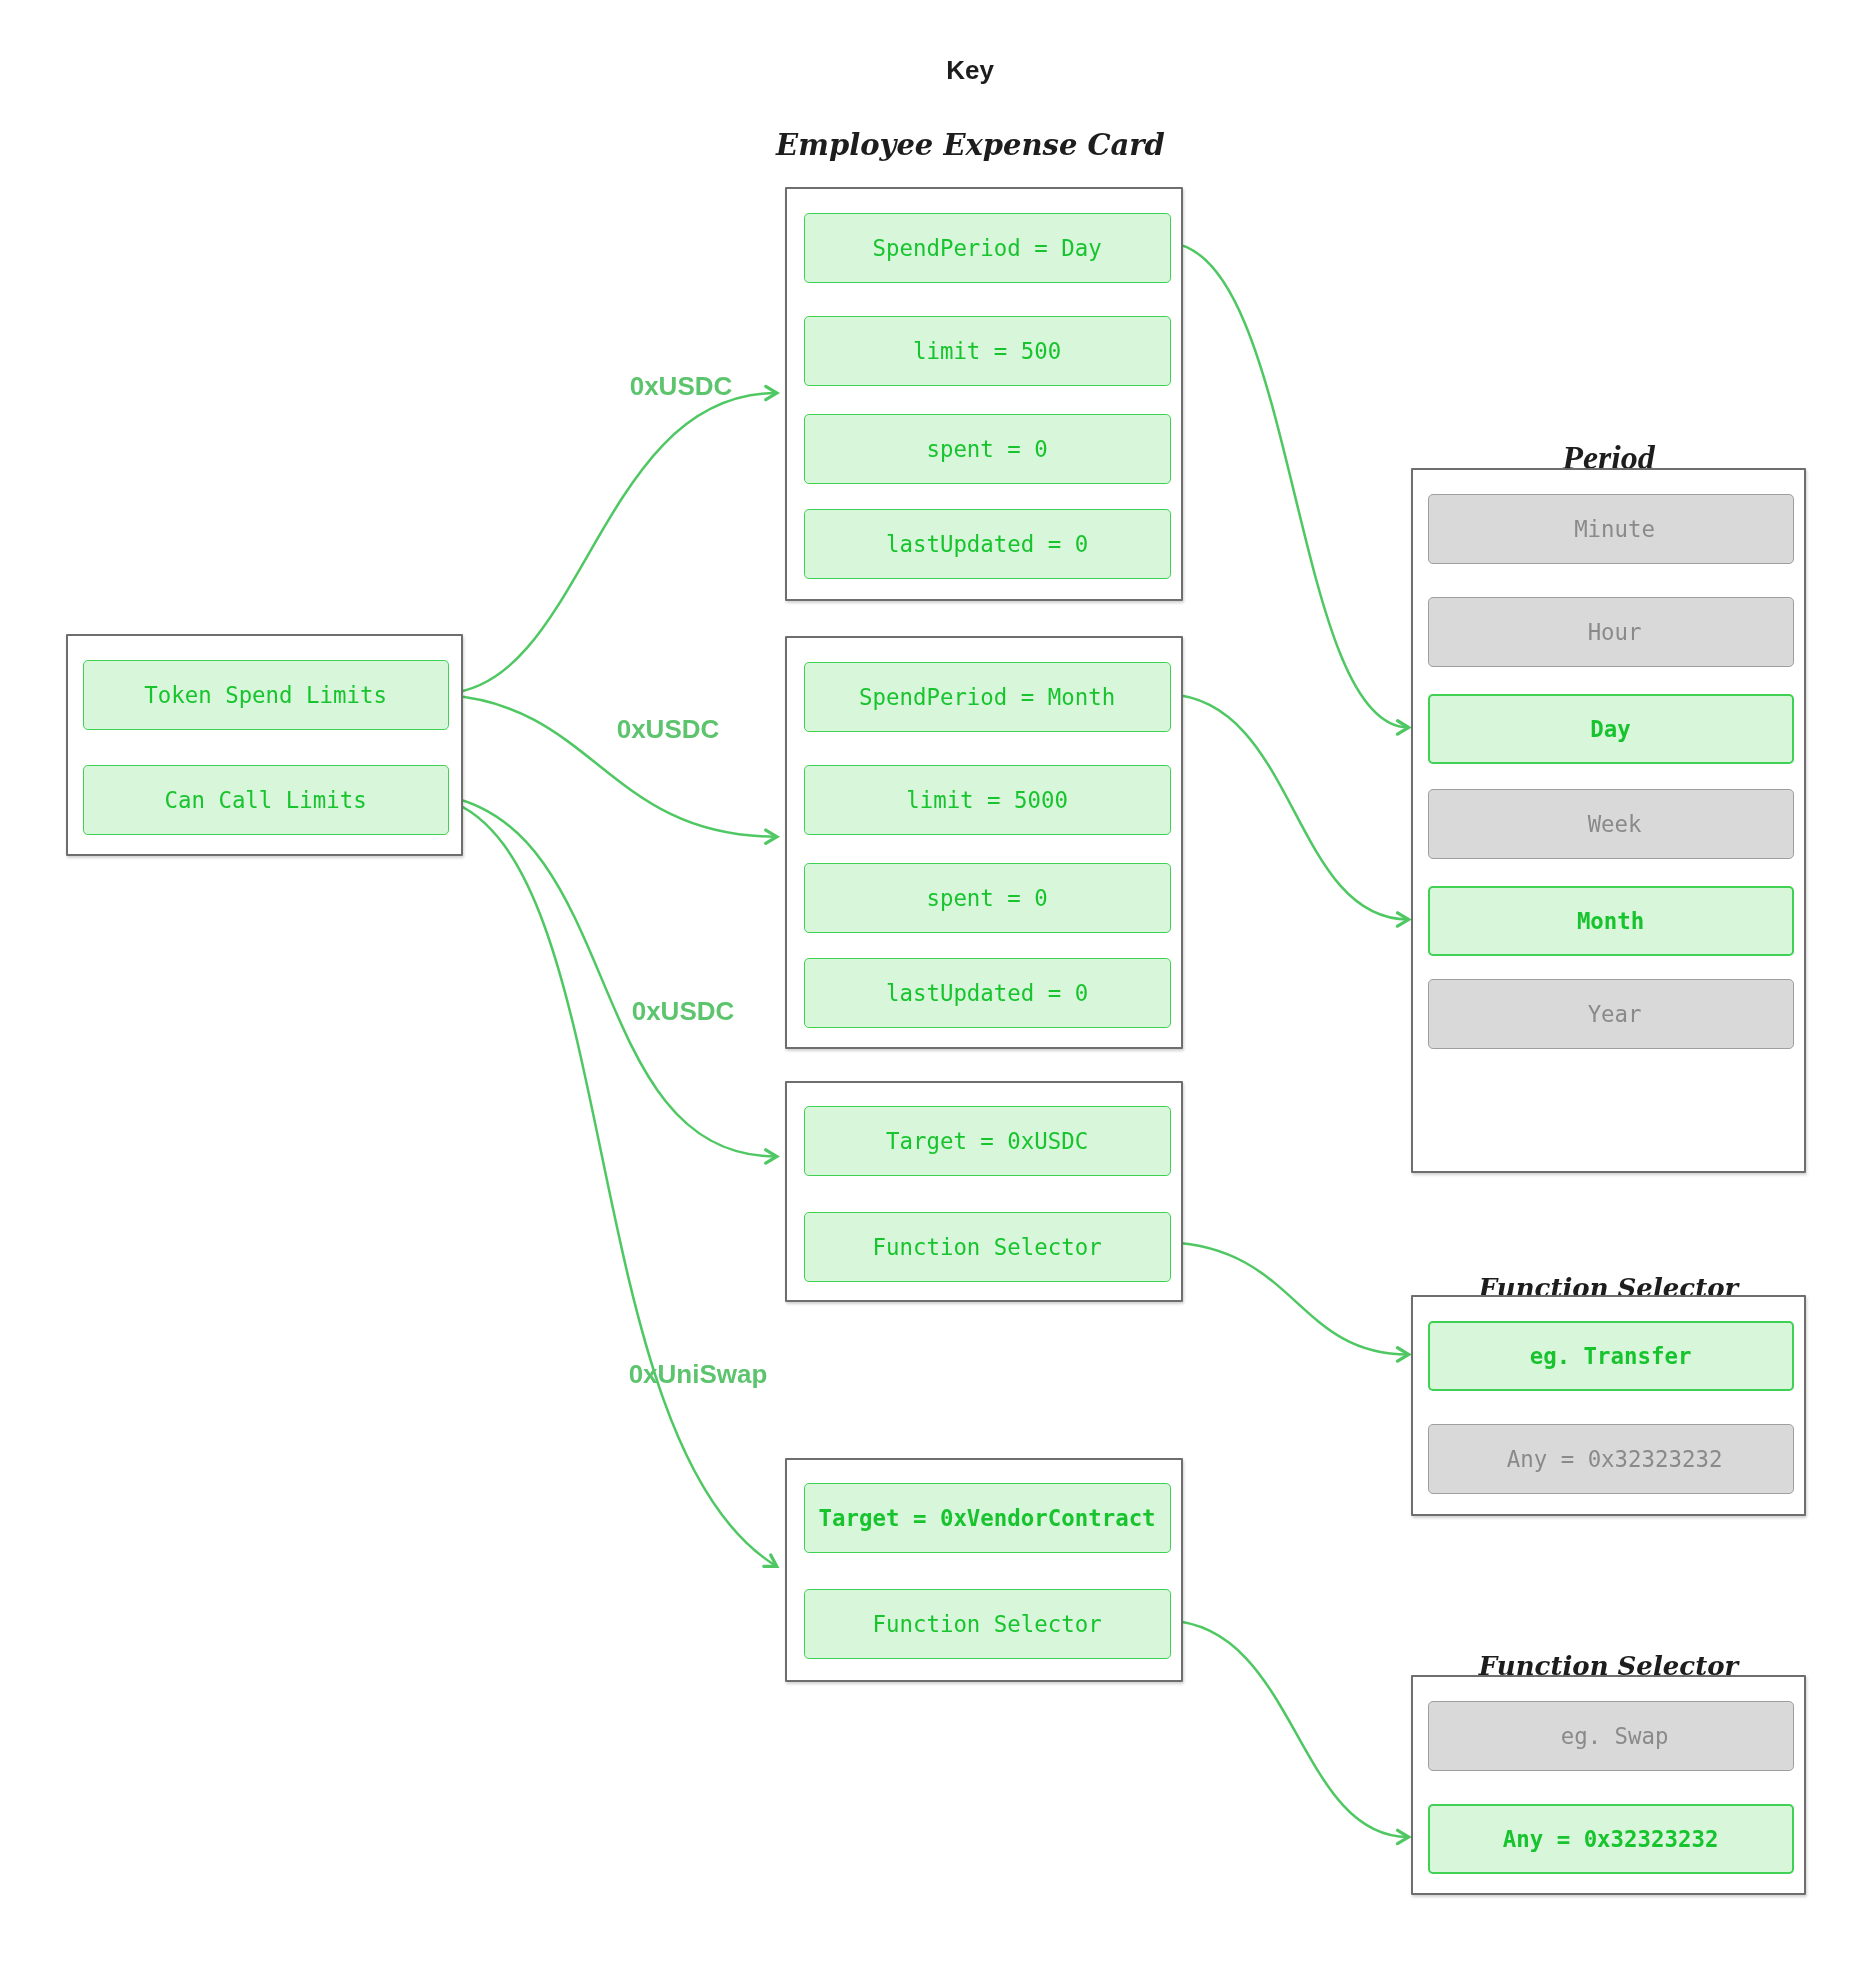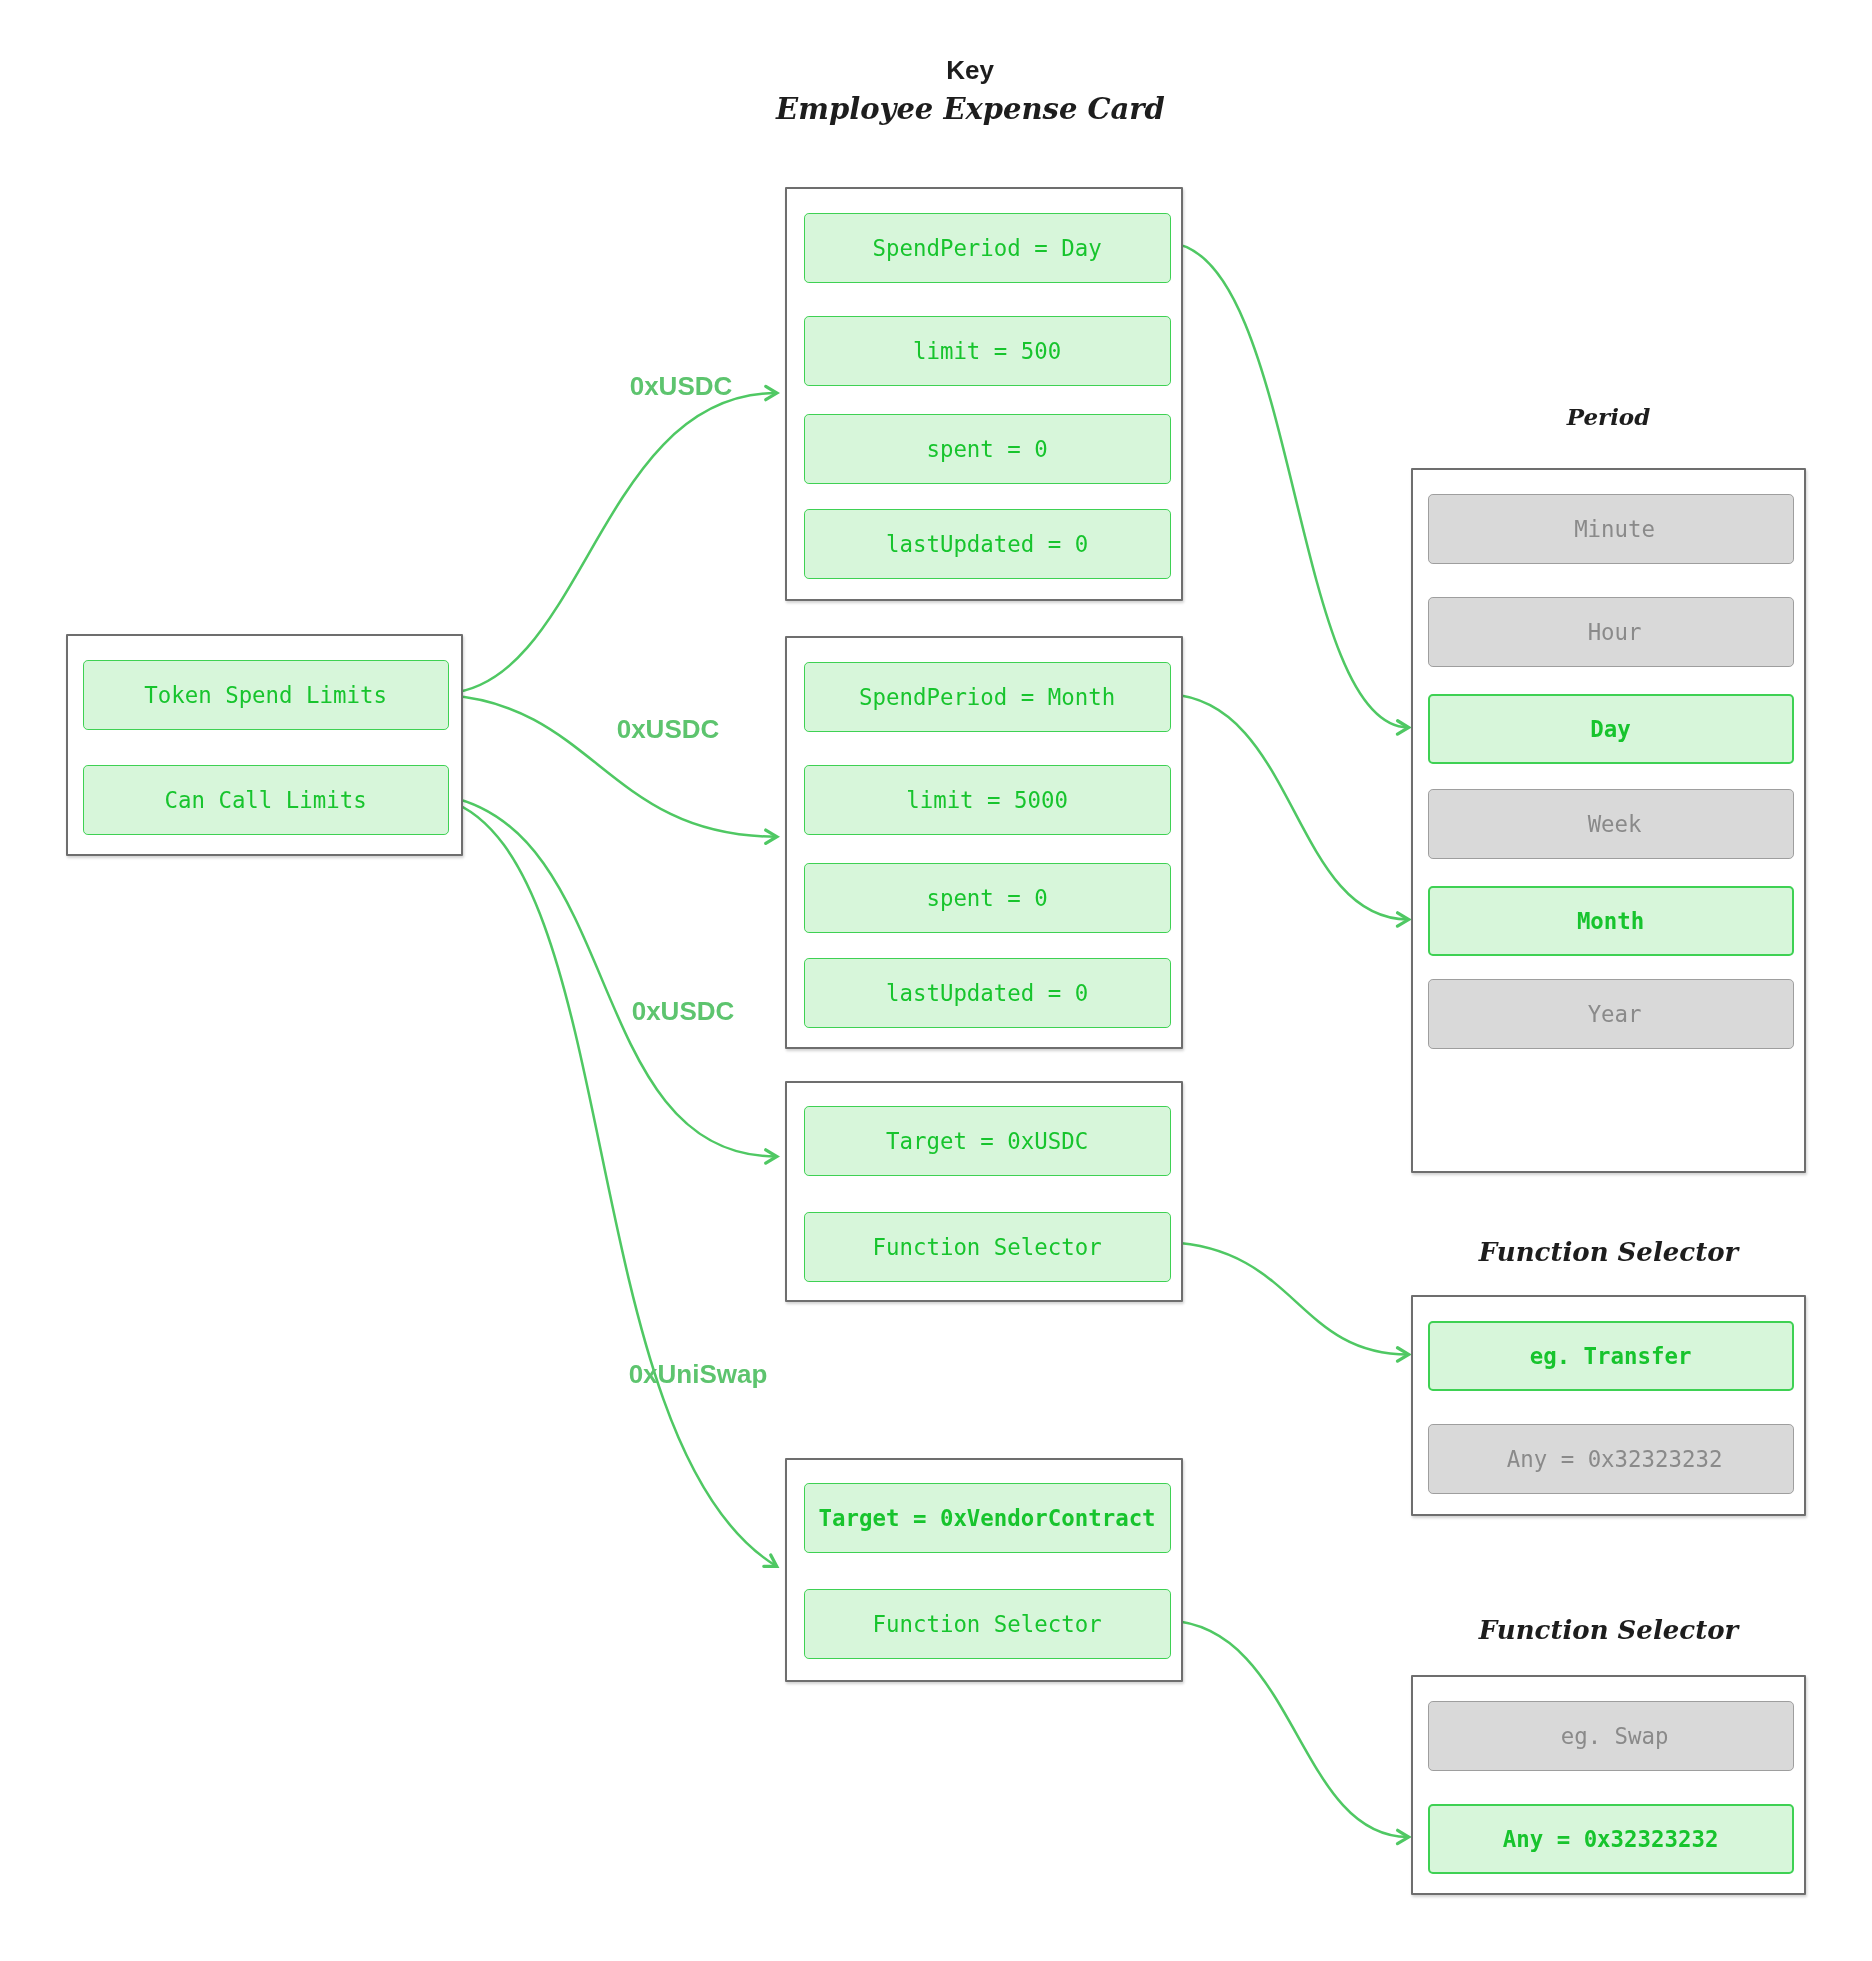--- a/index.html
+++ b/index.html
@@ -21,24 +21,24 @@
     font-family:"Liberation Sans", sans-serif;
   }
   .edges-svg{position:absolute;left:0;top:0;width:1872px;height:1961px;pointer-events:none;}
 
   .key-title{
     position:absolute;left:775px;top:55px;width:390px;text-align:center;
     font-weight:bold;font-size:26px;color:var(--title-color);
   }
   .hand{
     position:absolute;text-align:center;color:var(--title-color);
-    font-family:"DejaVu Serif", cursive;font-style:italic;font-weight:700;
+    font-family:"DejaVu Serif", cursive;font-style:italic;font-weight:700;margin-top:36px;
   }
   .key-subtitle{left:678px;top:92px;width:585px;font-size:29px;}
-  .lbl-period{left:1411px;top:403px;width:395px;font-size:23px;}
+  .lbl-period{left:1411px;top:403px;width:395px;font-size:34px;font-family:Liberation Serif, serif;}
   .lbl-fs1{left:1411px;top:1237px;width:395px;font-size:26px;}
   .lbl-fs2{left:1411px;top:1615px;width:395px;font-size:26px;}
 
   .panel{
     position:absolute;background:#ffffff;border:2px solid var(--container-border);
     border-radius:1px;box-shadow:1px 2px 2.9px rgba(0,0,0,0.18);
   }
   .row{
     position:absolute;display:flex;align-items:center;justify-content:center;
     border-radius:4.9px;

